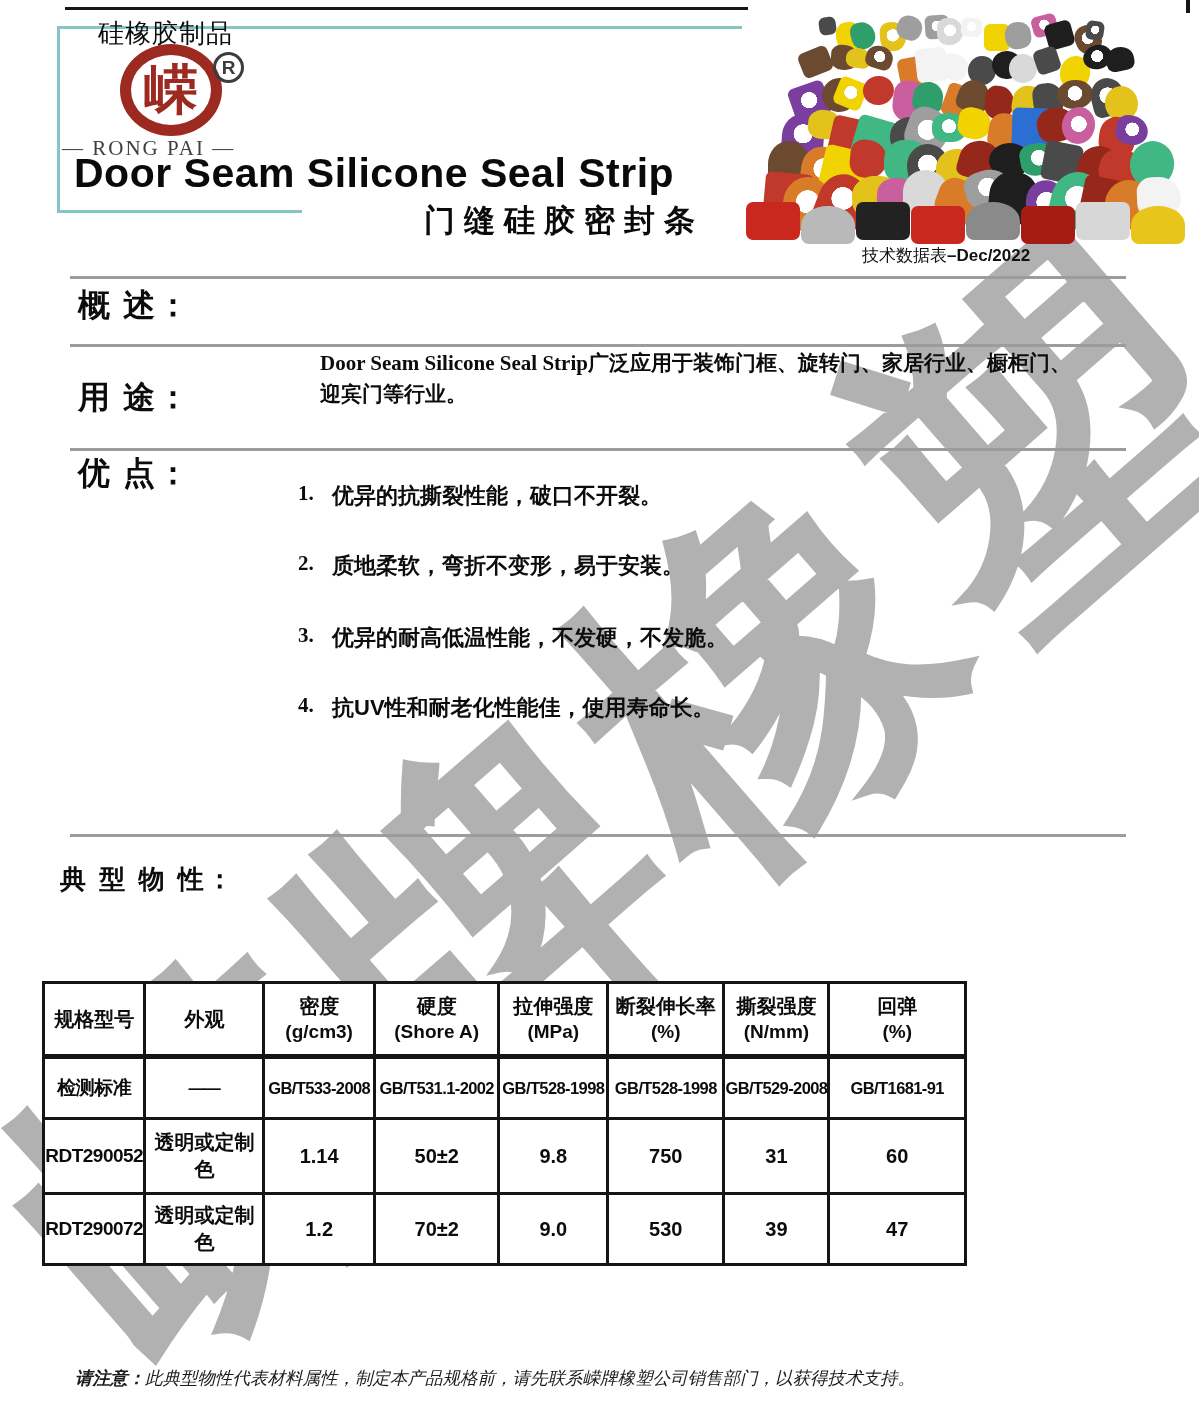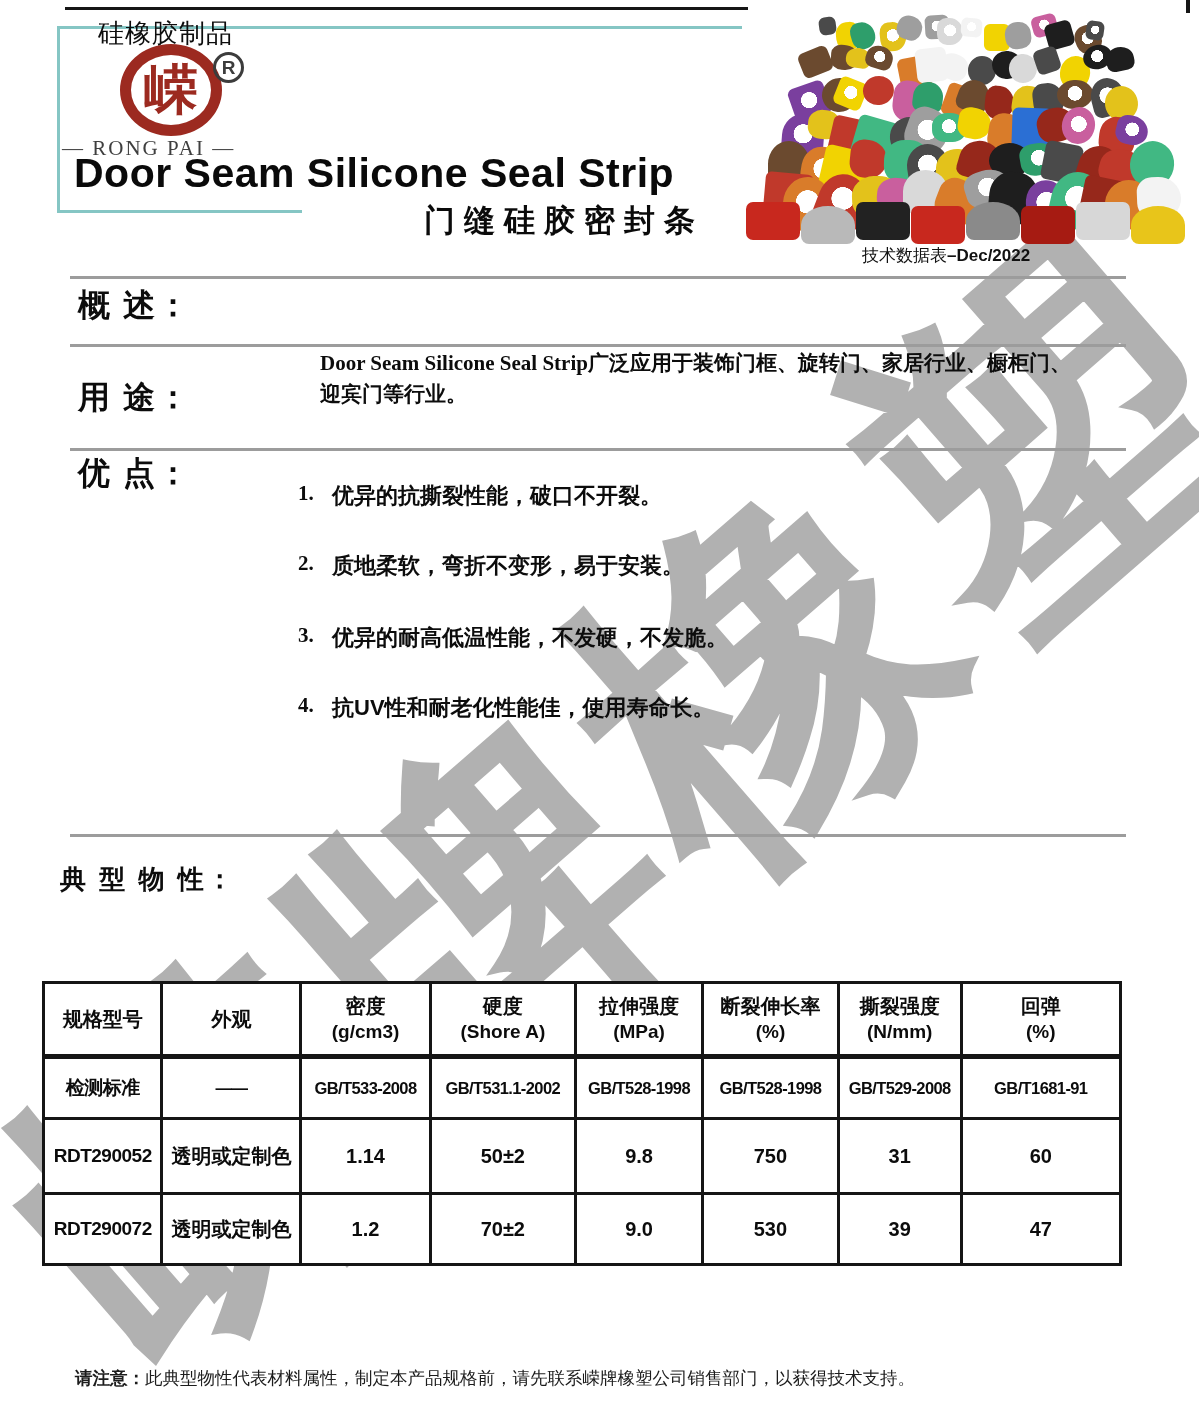--- a/index.html
+++ b/index.html
@@ -63,35 +63,35 @@
   }
   .body-overview { top:282px; }
   .body-usage    { top:348px; }
   .adv-item { font-weight:bold; color:#0c0c0c; white-space:nowrap; }
   .adv-num  { position:absolute; left:298px; font-family:"Liberation Serif", serif; font-size:21px; }
   .adv-text { position:absolute; left:332px; font-size:22px; }
   .adv-0 { top:481px; } .adv-1 { top:551px; } .adv-2 { top:623px; } .adv-3 { top:693px; }
   .props-label { left:60px; top:862px; font-size:26px; font-weight:bold; letter-spacing:3px; color:#0c0c0c; }
   
   .props-table {
-    position:absolute; left:42px; top:981px; width:1080px; z-index:1;
+    position:absolute; left:42px; top:981px; width:925px; z-index:1;
     border-collapse:collapse; table-layout:fixed; background:#ffffff;padding-left:36px;
   }
   .props-table th, .props-table td {
     border:3px solid #151515; text-align:center; vertical-align:middle;
     padding:0; font-weight:bold; color:#0c0c0c; overflow:hidden;
   }
   .props-table thead th { height:70px; font-size:20px; line-height:1.25; border-bottom:5px solid #151515; }
   .props-table .unit { font-size:19px; font-weight:bold; }
   .props-table .row-std td { height:58px; font-size:16.5px; letter-spacing:-0.6px; }
   .props-table .row-d1 td  { height:72px; font-size:20px; }
   .props-table .row-d2 td  { height:68px; font-size:20px; }
   .props-table td:first-child { font-size:19px; letter-spacing:-0.5px; }
   
-  .footer-note { left:75px; top:1366px; font-size:17.5px; color:#1c1c1c; white-space:nowrap; }
+  .footer-note { left:75px; top:1366px; font-size:17.5px; color:#1c1c1c; white-space:nowrap;font-style:italic; }
   .footer-note .fn-label { font-weight:bold; }
 </style>
 </head>
 <body>
 
 <div class="page">
 
   <div class="watermark">嵘牌橡塑</div>
 
   <div class="layer top-black-line"></div>

